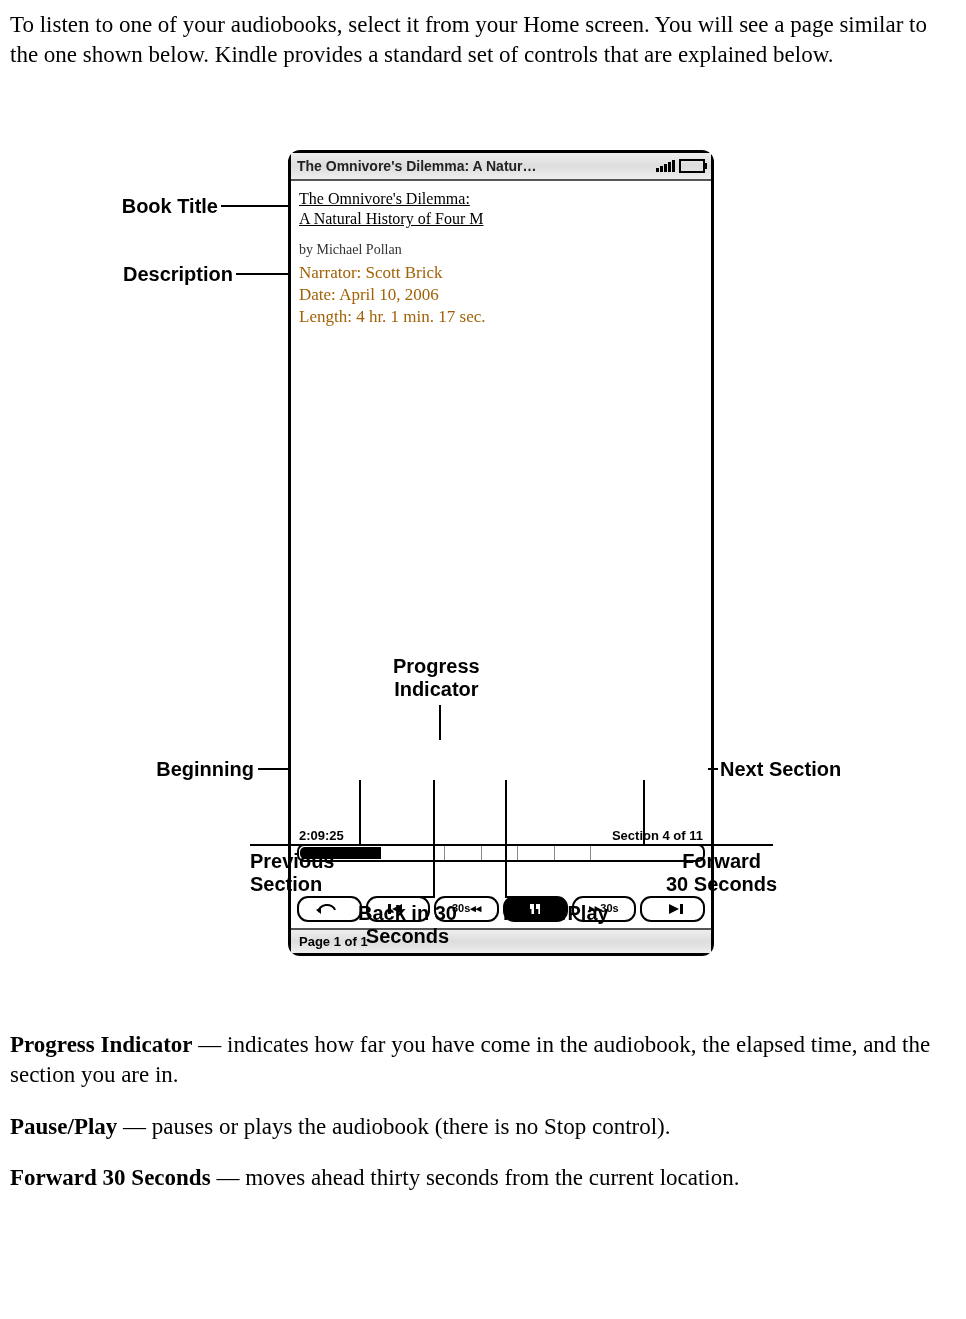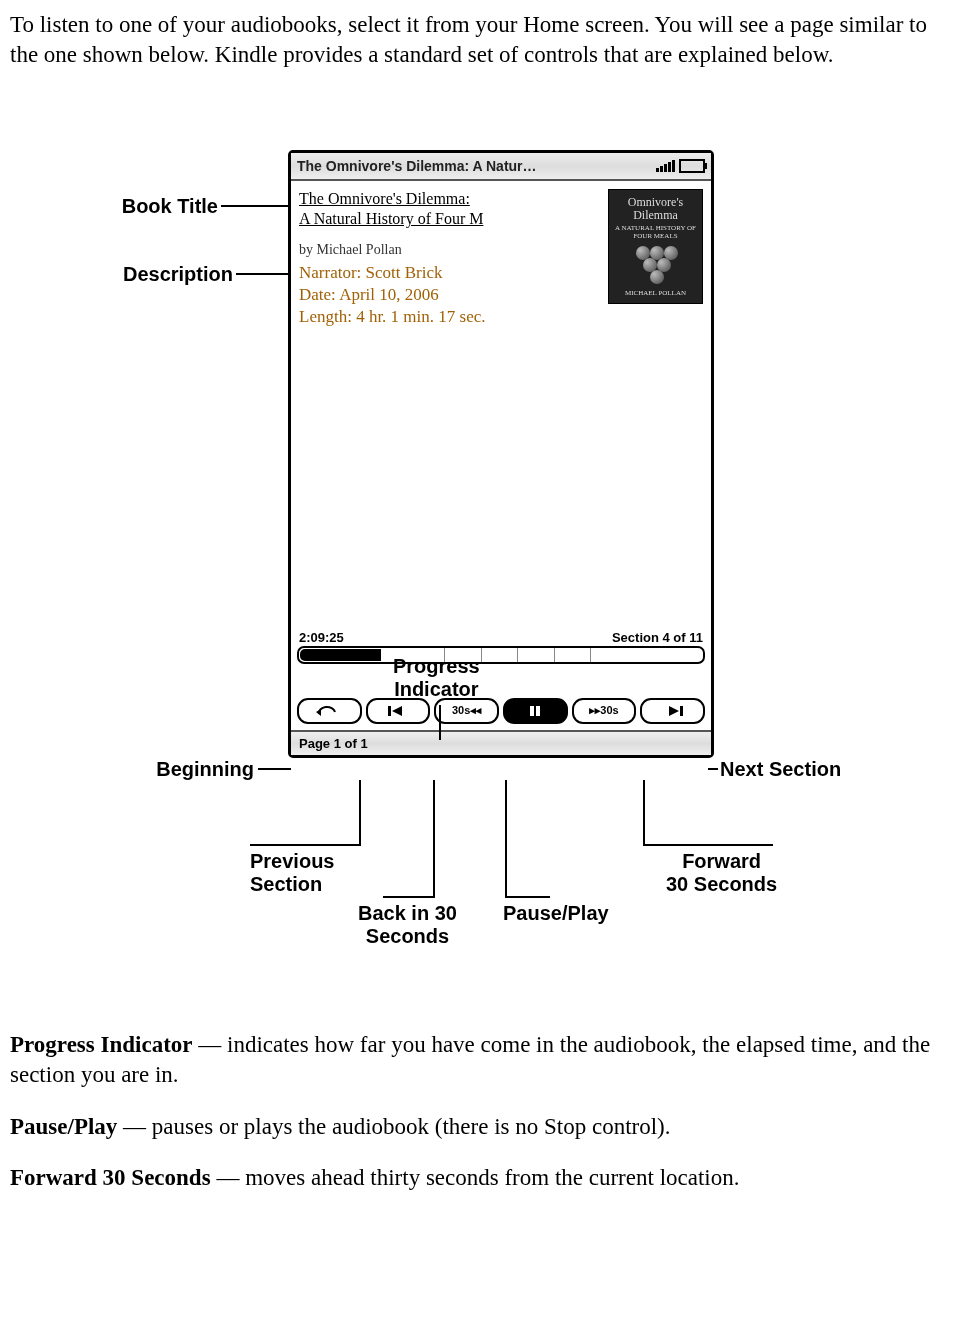--- a/index.html
+++ b/index.html
@@ -18,23 +18,23 @@
     position: relative;
     width: 750px;
     height: 820px;
     margin: 0 auto 60px auto;
   }
   .kindle {
     position: absolute;
     left: 180px;
     top: 0;
     width: 426px;
-    height: 608px;
+    height: 806px;
     border: 3px solid #000;
-    border-radius: 5px;
+    border-radius: 12px;
     background: #fff;
     box-sizing: border-box;
   }
   .statusbar {
     height: 26px;
     border-bottom: 2px solid #555;
     background: linear-gradient(#eee,#ddd,#eee);
     display: flex;
     align-items: center;
     padding: 0 6px;
@@ -74,20 +74,21 @@
     height:6px;
     background:#000;
   }
   .content-area {
     padding: 8px;
     font-family: Georgia, serif;
   }
   .book-header {
     display: flex;
     gap: 16px;
+    align-items: flex-end;
   }
   .book-text {
     flex: 1;
     font-size: 16px;
     line-height: 1.25;
   }
   .book-title-line {
     text-decoration: underline;
   }
   .author {
@@ -248,34 +249,20 @@
       <div class="book-header">
         <div class="book-text">
           <div class="book-title-line">The Omnivore's Dilemma:</div>
           <div class="book-title-line">A Natural History of Four M</div>
           <div class="author">by Michael Pollan</div>
           <div class="meta">
             <div>Narrator: Scott Brick</div>
             <div>Date: April 10, 2006</div>
             <div>Length: 4 hr. 1 min. 17 sec.</div>
           </div>
-        </div>
-        <div class="cover">
-          <div class="ct" style="white-space:pre-line">Omnivore's
-Dilemma</div>
-          <div class="ca">A NATURAL HISTORY OF FOUR MEALS</div>
-          <div class="grapes">
-              <div></div>
-              <div></div>
-              <div></div>
-              <div></div>
-              <div></div>
-              <div></div>
-            </div>
-          <div class="ca">MICHAEL POLLAN</div>
         </div>
       </div>
     </div>
 
     <div class="player-zone">
       <div class="progress-row">
         <span>2:09:25</span>
         <span>Section 4 of 11</span>
       </div>
       <div class="progress-bar">

